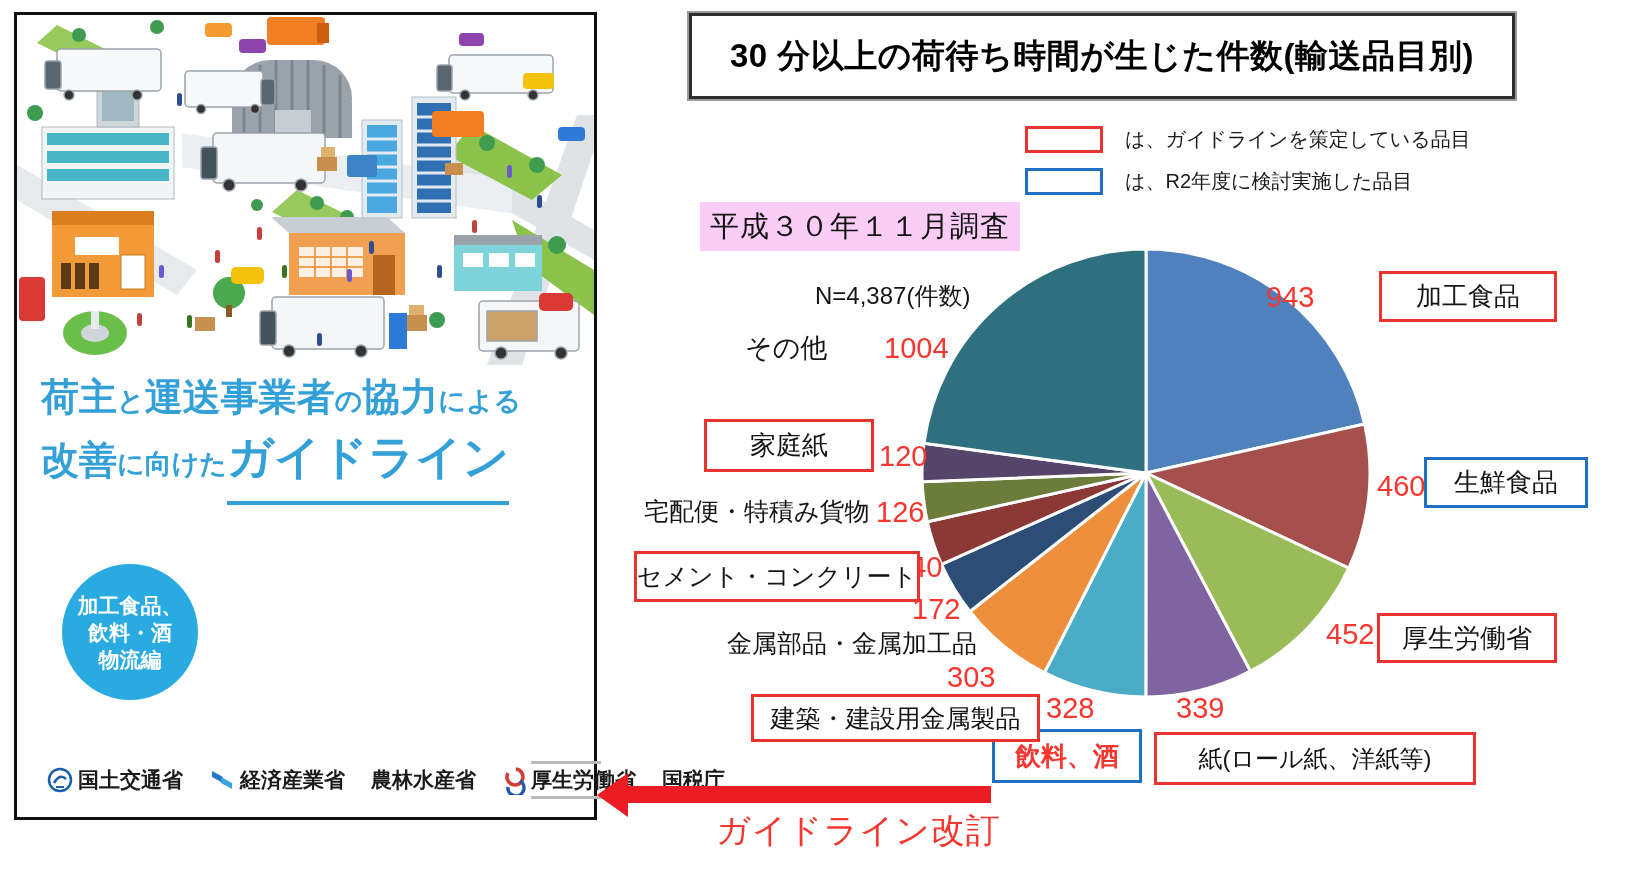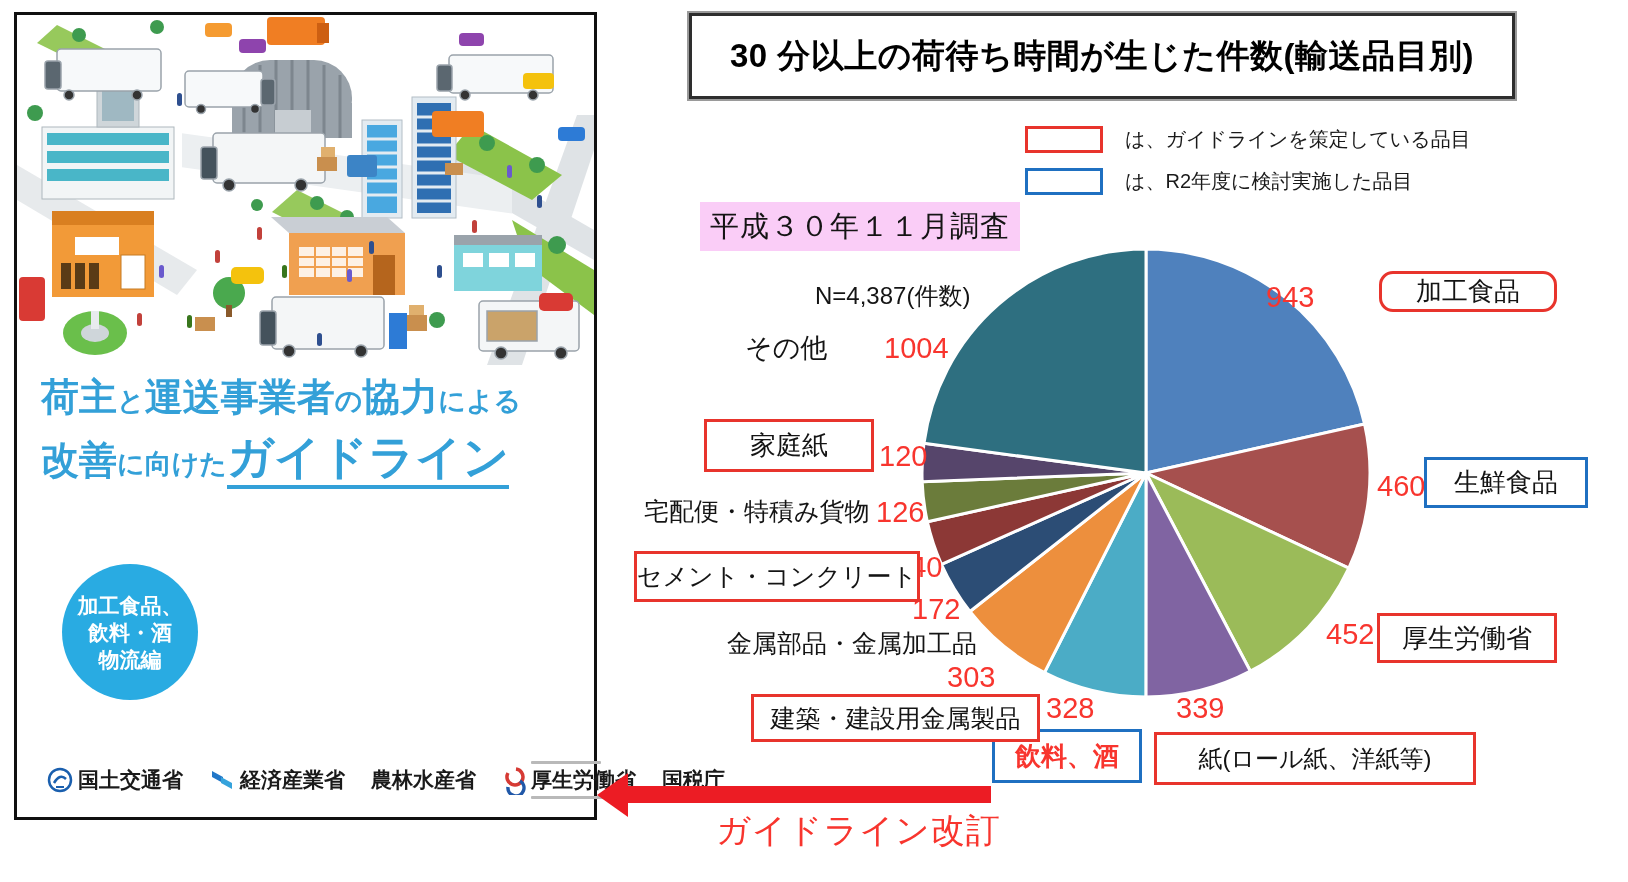--- a/index.html
+++ b/index.html
@@ -7,21 +7,21 @@
   body{font-family:"Liberation Sans","DejaVu Sans",sans-serif;}
   .stage{position:relative;width:1628px;height:882px;background:#fff;overflow:hidden;}
 
   
   .cover{position:absolute;left:14px;top:12px;width:583px;height:808px;background:#fff;border:3px solid #101010;}
   .cover-illustration{position:absolute;left:0;top:0;width:577px;height:350px;}
   .cover-title{position:absolute;left:24px;top:352px;width:545px;color:#33A0D8;line-height:60px;white-space:nowrap;}
   .cover-title .row{height:60px;}
   .ct-big{font-size:38px;font-weight:bold;}
   .ct-small{font-size:27px;font-weight:bold;}
-  .ct-xl{font-size:46px;font-weight:bold;border-bottom:4px solid #33A0D8;padding-bottom:2px;}
+  .ct-xl{font-size:46px;font-weight:bold;border-bottom:4px solid #33A0D8;padding-bottom:18px;}
   .badge{position:absolute;left:45px;top:549px;width:136px;height:136px;border-radius:50%;background:#29ABE2;color:#fff;
          display:flex;flex-direction:column;align-items:center;justify-content:center;text-align:left;
          font-weight:bold;font-size:21px;line-height:27px;}
   .cover-logos{position:absolute;left:30px;top:746px;width:530px;display:flex;align-items:center;gap:26px;}
   .ministry{display:flex;align-items:center;gap:5px;color:#1a1a1a;font-weight:bold;font-size:21px;white-space:nowrap;}
   .ministry .mini-lines{display:flex;flex-direction:column;gap:2px;}
   .tinybar{height:3px;background:#b9b9b9;border-radius:1px;}
 
   
   .chart-title-box{position:absolute;left:689px;top:13px;width:826px;height:86px;border:3px solid #2e2e2e;
@@ -317,21 +317,21 @@
         <path d="M 227 227 L 50.92 365.46 A 224 224 0 0 1 22.47 318.34 Z" fill="#2C4D75" stroke="#ffffff" stroke-width="3" stroke-linejoin="round"></path>
         <path d="M 227 227 L 22.47 318.34 A 224 224 0 0 1 8.37 275.77 Z" fill="#8C3836" stroke="#ffffff" stroke-width="3" stroke-linejoin="round"></path>
         <path d="M 227 227 L 8.37 275.77 A 224 224 0 0 1 3.17 235.74 Z" fill="#6B7C3B" stroke="#ffffff" stroke-width="3" stroke-linejoin="round"></path>
         <path d="M 227 227 L 3.17 235.74 A 224 224 0 0 1 4.97 197.33 Z" fill="#56456B" stroke="#ffffff" stroke-width="3" stroke-linejoin="round"></path>
         <path d="M 227 227 L 4.97 197.33 A 224 224 0 0 1 227.00 3.00 Z" fill="#2E6F80" stroke="#ffffff" stroke-width="3" stroke-linejoin="round"></path>
       </svg>
   </div>
 
   <div id="pie-labels">
       <div class="num" style="left: 1266px; top: 281px;">943</div>
-      <div class="label-box frame-red" style="left: 1379px; top: 271px; width: 178px; height: 41px; border-radius: 14px;">
+      <div class="label-box frame-red" style="left: 1379px; top: 271px; width: 178px; height: 51px;">
         <span>加工食品</span>
       </div>
       <div class="num" style="left: 1377px; top: 470px;">460</div>
       <div class="label-box frame-blue" style="left: 1424px; top: 457px; width: 164px; height: 51px;">
         <span>生鮮食品</span>
       </div>
       <div class="num" style="left: 1326px; top: 618px;">452</div>
       <div class="label-box frame-red" style="left: 1377px; top: 613px; width: 180px; height: 50px;">
         <span>厚生労働省</span>
       </div>

